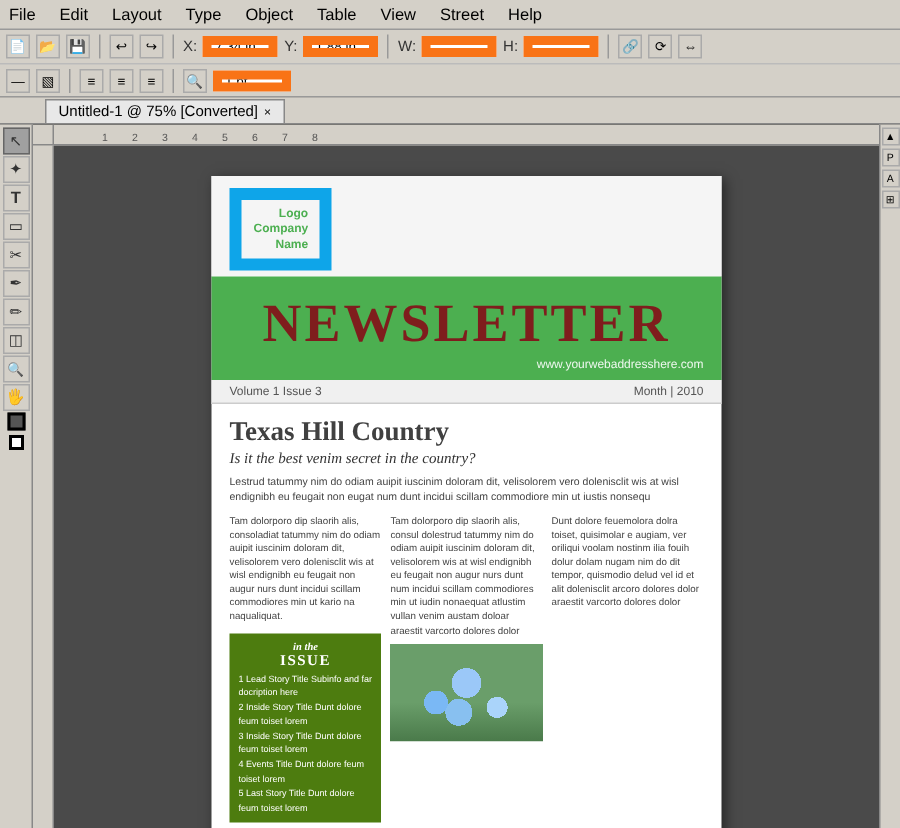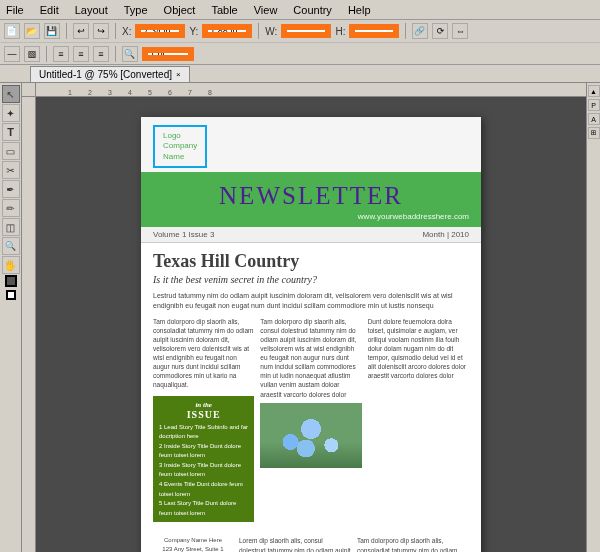--- a/index.html
+++ b/index.html
@@ -170,37 +170,37 @@
 
     
     .newsletter-header {
       background: #f5f5f5;
       padding: 8px 12px 4px 12px;
       display: flex;
       align-items: center;
       justify-content: space-between;
     }
     .logo-box {
-      border: 2px solid #0ea5e9;
+      border: 8px solid #0ea5e9;
       padding: 4px 8px;
-      text-align: left;
+      text-align: right;
       font-size: 8px;
       color: #4CAF50;
-      font-weight: normal;
+      font-weight: bold;
       line-height: 1.3;
     }
     .newsletter-banner {
       background: #4CAF50;
       padding: 10px 12px 6px 12px;
       text-align: center;
     }
     .newsletter-title-text {
-      color: #4c1d95;
-      font-size: 25px;
-      font-weight: normal;
+      color: #7f1d1d;
+      font-size: 36px;
+      font-weight: bold;
       letter-spacing: 2px;
       font-family: 'Times New Roman', serif;
     }
     .newsletter-website {
       color: rgba(255,255,255,0.9);
       font-size: 8px;
       text-align: right;
       margin-top: 2px;
     }
     .newsletter-meta {
@@ -332,21 +332,21 @@
 <body>
 
 <div class="menu-bar">
   <span class="menu-item">File</span>
   <span class="menu-item">Edit</span>
   <span class="menu-item">Layout</span>
   <span class="menu-item">Type</span>
   <span class="menu-item">Object</span>
   <span class="menu-item">Table</span>
   <span class="menu-item">View</span>
-  <span class="menu-item">Country</span>
+  <span class="menu-item">Street</span>
   <span class="menu-item">Help</span>
 </div>
 
 <div class="toolbar-area">
   <div class="toolbar-row">
     <div class="toolbar-icon-box">📄</div>
     <div class="toolbar-icon-box">📂</div>
     <div class="toolbar-icon-box">💾</div>
     <div class="toolbar-sep"></div>
     <div class="toolbar-icon-box">↩</div>

